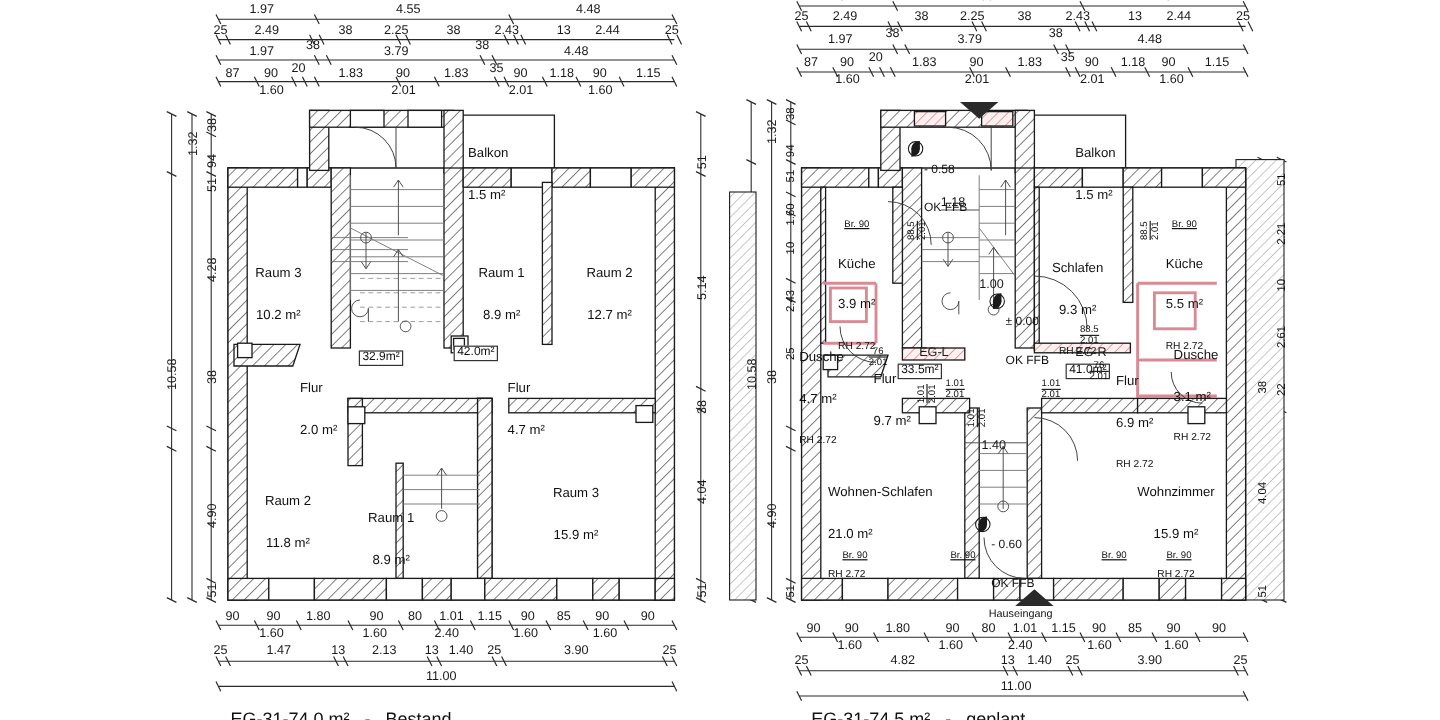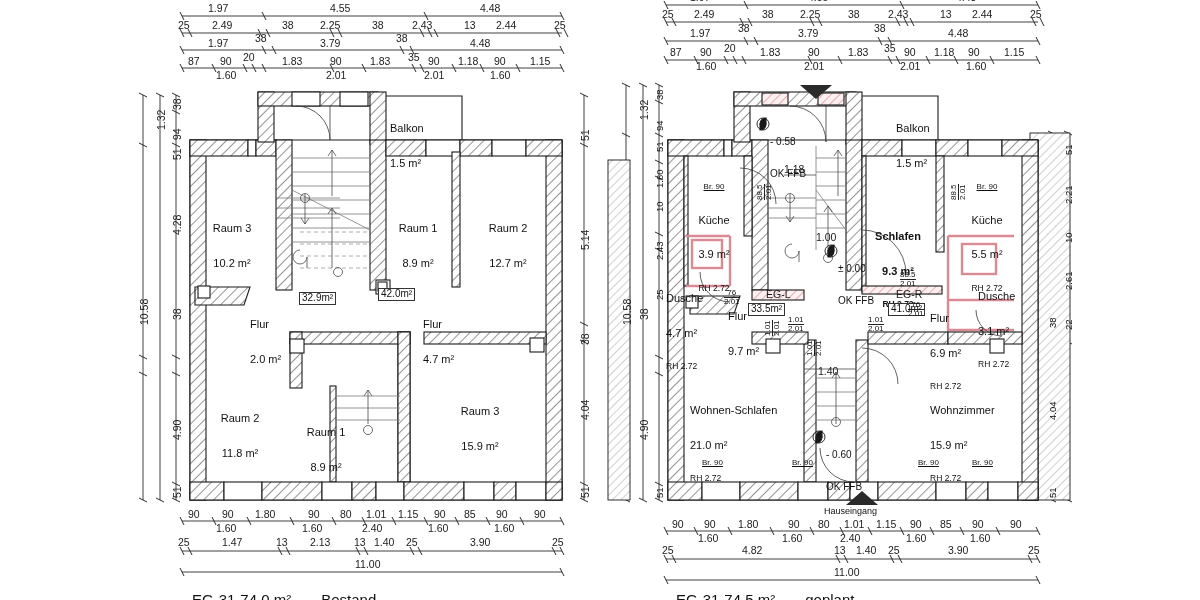--- a/index.html
+++ b/index.html
@@ -560,21 +560,21 @@
   <div class="rh">RH 2.72</div>
 </div>
 <div class="t room" style="left:728px;top:288px;width:56px;text-align:left;">
   <div>Flur</div>
   <div>9.7 m²</div>
 </div>
 <div class="t room" style="left:896px;top:100px;width:84px;text-align:left;">
   <div>Balkon</div>
   <div>1.5 m²</div>
 </div>
-<div class="t room" style="left:858px;top:208px;width:80px;font-weight:bold;">
+<div class="t room" style="left:858px;top:196px;width:80px;">
   <div>Schlafen</div>
   <div>9.3 m²</div>
   <div class="rh">RH 2.72</div>
 </div>
 <div class="t room" style="left:952px;top:160px;width:70px;">
   <div class="br">Br. 90</div>
   <div>Küche</div>
   <div>5.5 m²</div>
   <div class="rh">RH 2.72</div>
 </div>
@@ -586,21 +586,21 @@
 <div class="t room" style="left:930px;top:290px;width:56px;text-align:left;">
   <div>Flur</div>
   <div>6.9 m²</div>
   <div class="rh">RH 2.72</div>
 </div>
 <div class="t room" style="left:690px;top:382px;width:110px;text-align:left;">
   <div>Wohnen-Schlafen</div>
   <div>21.0 m²</div>
   <div class="rh">RH 2.72</div>
 </div>
-<div class="t room" style="left:930px;top:382px;width:100px;text-align:left;">
+<div class="t room" style="left:930px;top:382px;width:100px;text-align:center;">
   <div>Wohnzimmer</div>
   <div>15.9 m²</div>
   <div class="rh">RH 2.72</div>
 </div>
 
 <div class="t dim" style="left:766px;top:289px;">EG-L</div>
 <div class="t boxn" style="left:748px;top:303px;">33.5m²</div>
 <div class="t dim" style="left:896px;top:289px;">EG-R</div>
 <div class="t boxn" style="left:888px;top:303px;">41.0m²</div>
 

